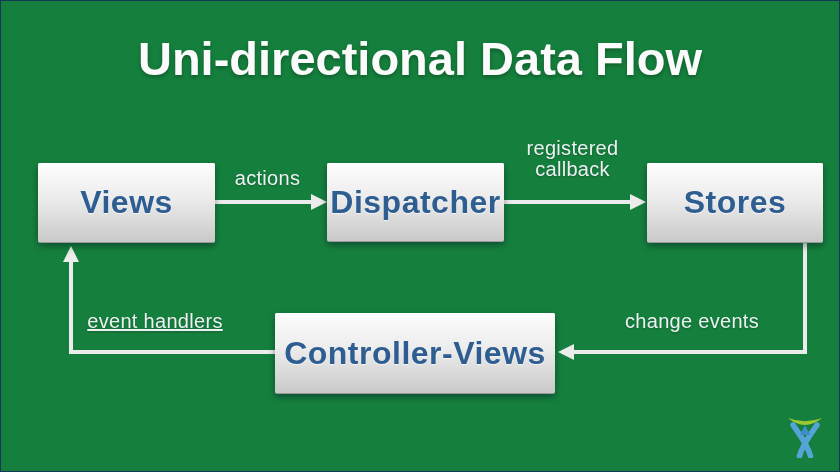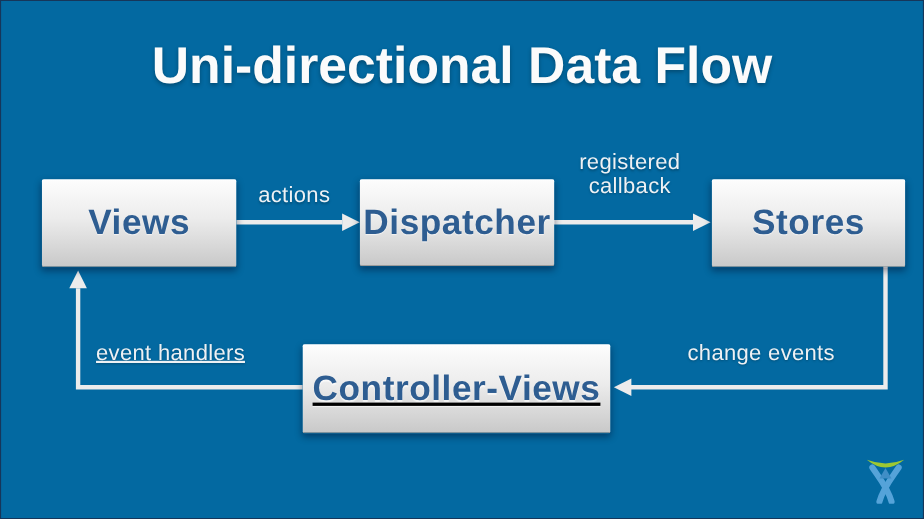--- a/index.html
+++ b/index.html
@@ -5,21 +5,21 @@
   html, body {
     margin: 0;
     padding: 0;
     background: #000;
     font-family: "Liberation Sans", sans-serif;
   }
   .slide {
     position: relative;
     width: 840px;
     height: 472px;
-    background: #0369a1;
+    background: #15803d;
     overflow: hidden;
     box-shadow: inset 0 0 0 1px #16365a;
   }
   .slide-title {
     position: absolute;
     top: 30px;
     left: 0;
     width: 840px;
     text-align: center;
     font-size: 47px;
@@ -43,21 +43,21 @@
     font-weight: bold;
     font-size: 32px;
     color: #2e5d91;
     letter-spacing: 0.5px;
     text-shadow: 0 1px 1px rgba(255,255,255,0.65);
     white-space: nowrap;
   }
   #node-views            { left: 38px;  top: 163px; width: 177px; height: 79px; }
   #node-dispatcher       { left: 327px; top: 163px; width: 177px; height: 78px; }
   #node-stores           { left: 647px; top: 163px; width: 176px; height: 79px; justify-content: center; }
-  #node-controller-views { left: 275px; top: 313px; width: 280px; height: 80px; text-decoration: underline; }
+  #node-controller-views { left: 275px; top: 313px; width: 280px; height: 80px; }
 
   .edges-overlay {
     position: absolute;
     left: 0; top: 0;
     width: 840px; height: 472px;
     pointer-events: none;
   }
   .edge-line {
     stroke: #ececec;
     stroke-width: 4;

